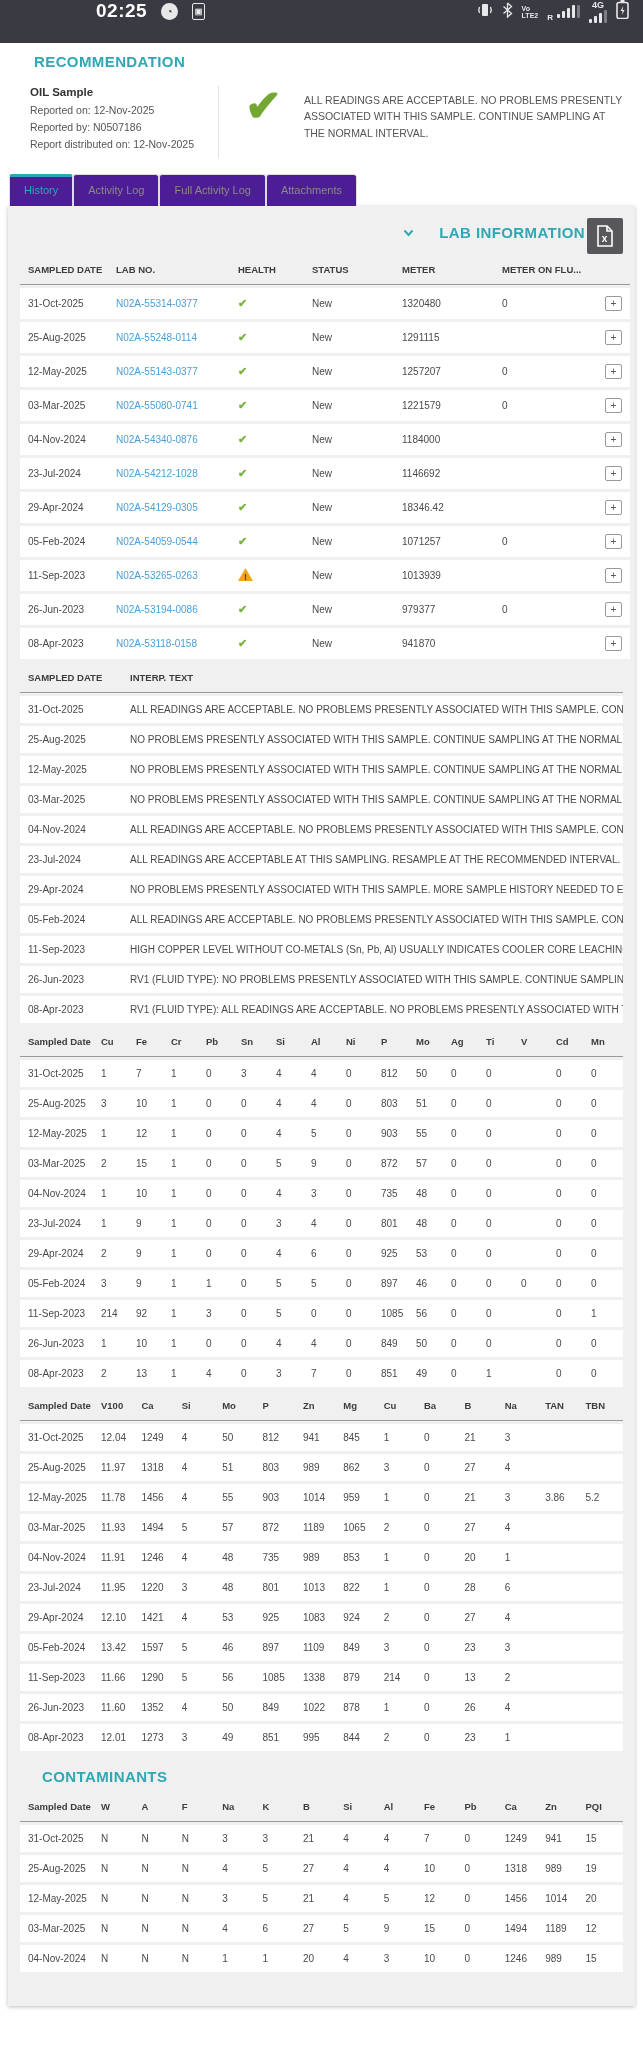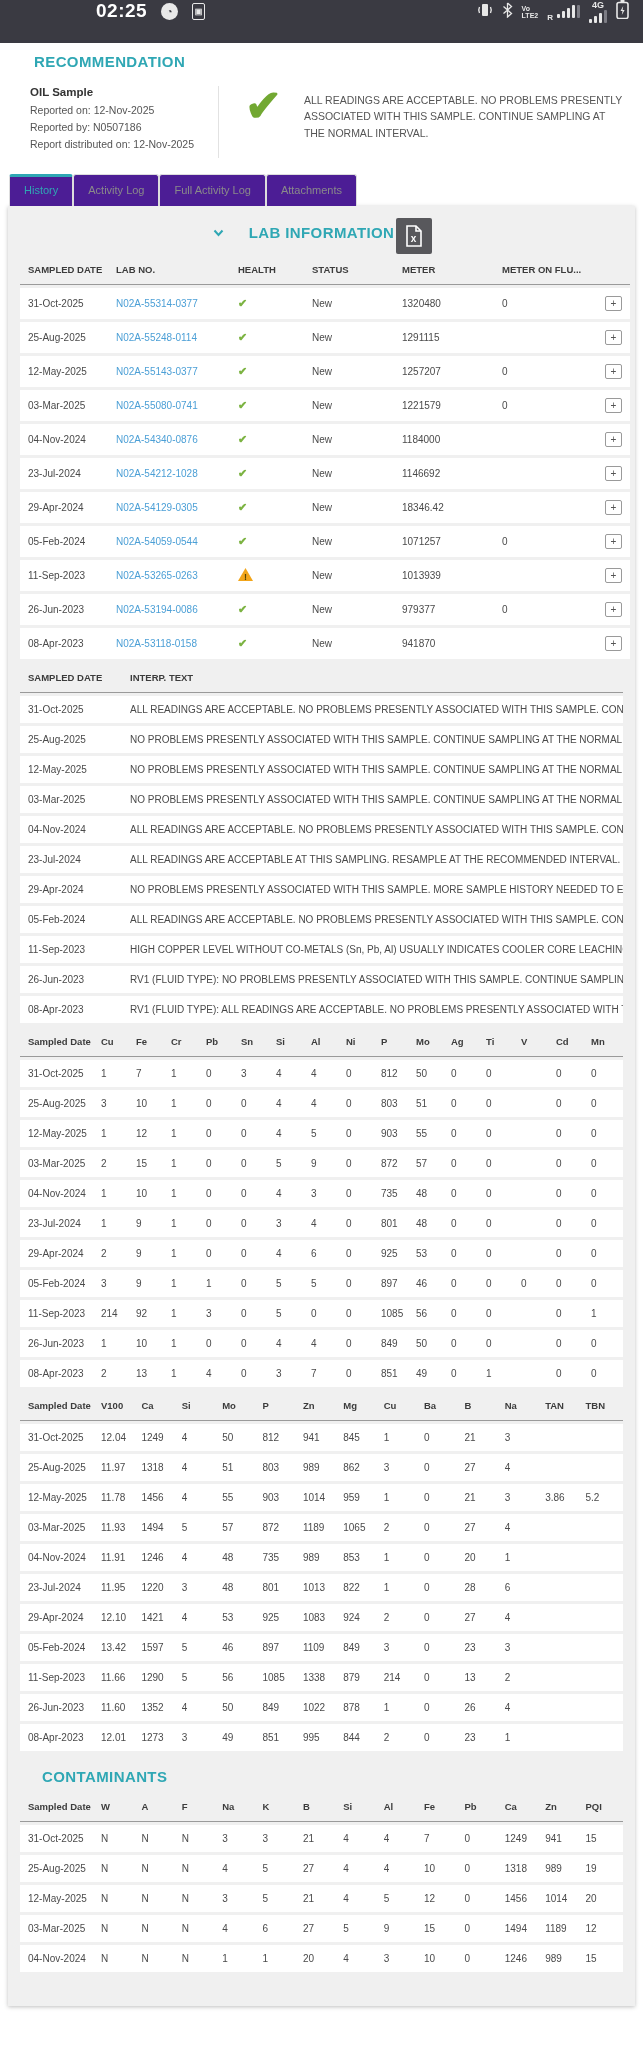--- a/index.html
+++ b/index.html
@@ -34,21 +34,21 @@
 
   
   .tabs { display:flex; padding-left:9px; margin-top:6px; }
   .tab { border:1px solid #ddd; border-bottom:none; background:#4c1d95; color:#8a8a8a; font-size:11px; padding:9px 14px 10px; border-radius:3px 3px 0 0; cursor:pointer; }
   .tab.active { color:#2fa7b4; border-top:3px solid #2fa7b4; padding-top:7px; }
 
   
   .panel { margin:0 8px; background:#f0f0f0; box-shadow:0 1px 4px rgba(0,0,0,.25); padding:10px 12px 6px; min-height:1800px; }
   .sec-head { display:flex; align-items:center; gap:5px; padding:8px 2px 6px; }
   .sec-head .chev { display:inline-flex; }
-  .lab-head-row { display:flex; justify-content:center; align-items:flex-start; }
+  .lab-head-row { display:flex; justify-content:flex-end; align-items:flex-start; }
   .export-btn { width:36px; height:36px; background:#58585c; border:none; border-radius:2px; display:flex; align-items:center; justify-content:center; cursor:pointer; margin-top:2px; }
 
   table { width:100%; border-collapse:separate; border-spacing:0 3px; table-layout:fixed; }
   th { font-size:9.5px; font-weight:bold; color:#3c3c3c; text-align:left; padding:7px 4px 9px; border-bottom:1px solid #9a9a9a; }
   td { background:#fff; font-size:10px; color:#4a4a4a; padding:8px 4px; overflow:hidden; white-space:nowrap; }
   tbody tr td:first-child { padding-left:8px; }
   thead tr th:first-child { padding-left:8px; }
   .lab-link { color:#4b9fd6; text-decoration:none; cursor:pointer; }
   .chk { color:#7cb342; font-weight:bold; font-size:11px; }
   .plus-btn { width:17px; height:15px; border:1px solid #9a9a9a; border-radius:2px; background:#fff; color:#555; font-size:10px; line-height:12px; text-align:center; cursor:pointer; padding:0; }

